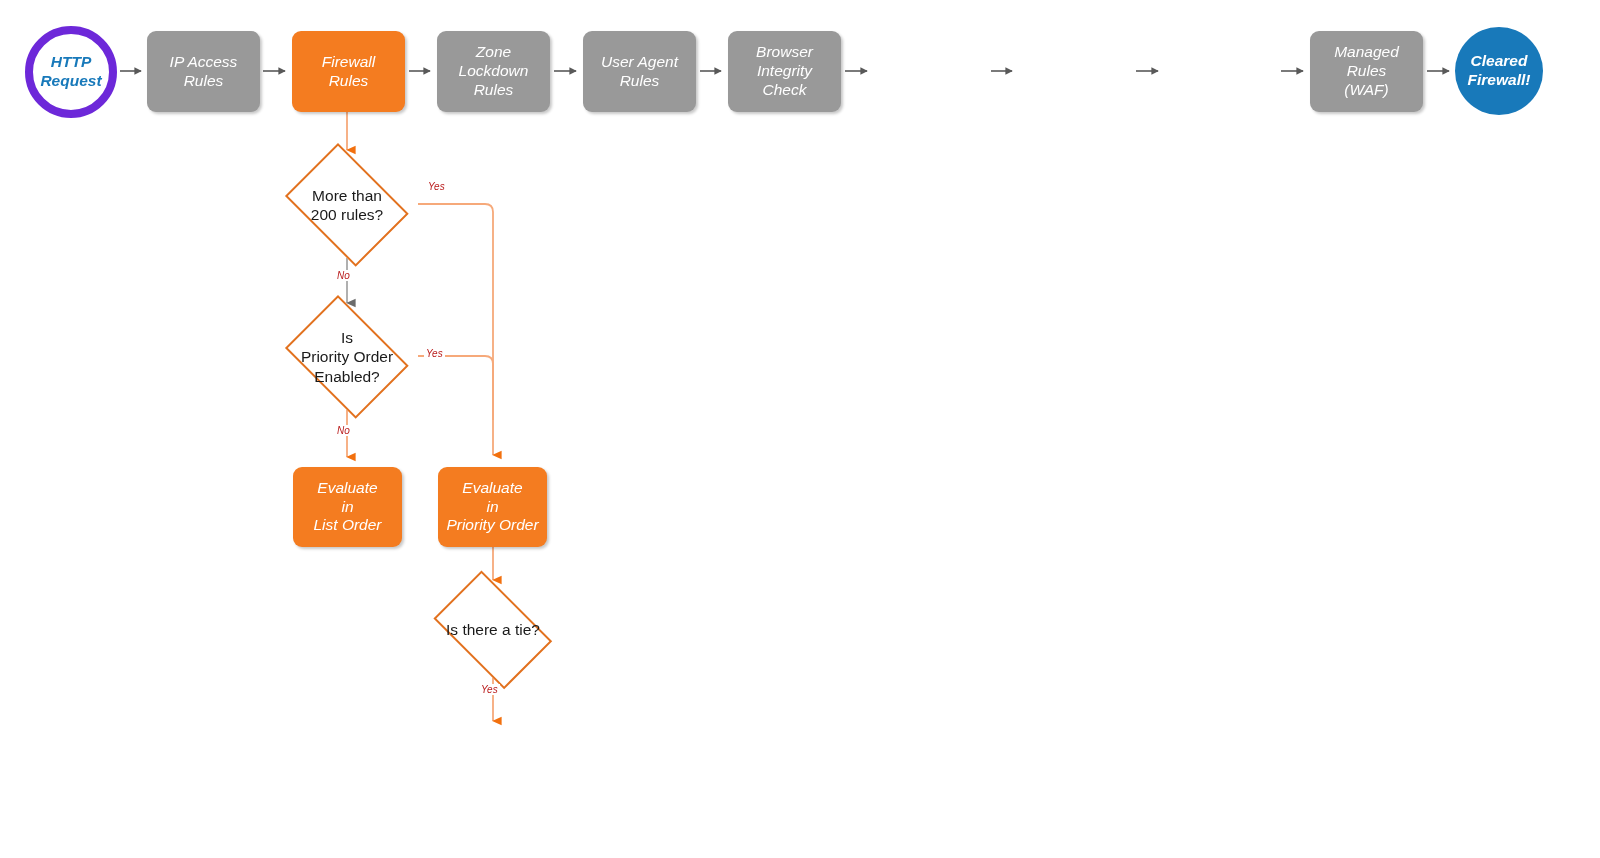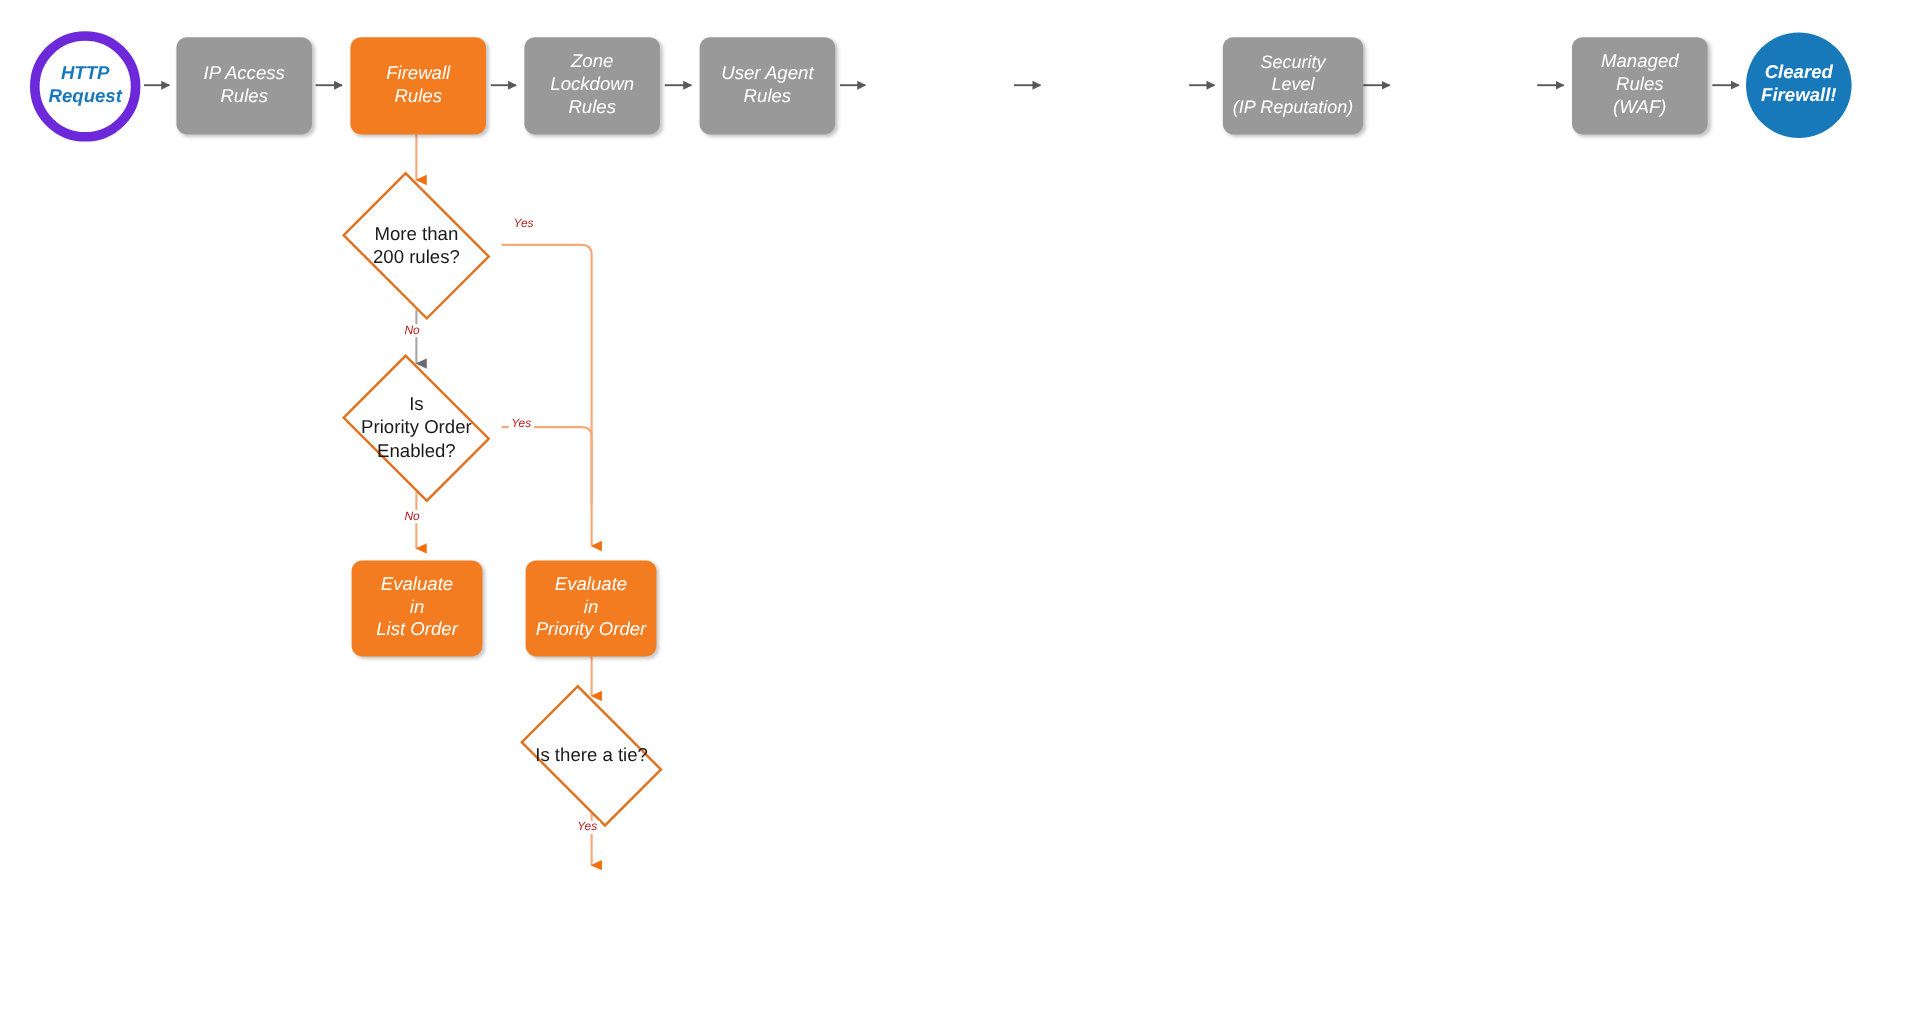--- a/index.html
+++ b/index.html
@@ -165,27 +165,27 @@
     <span>Zone
 Lockdown
 Rules</span>
   </div>
 
   <div class="node proc gray" style="left:583px; top:31px; width:113px; height:81px;">
     <span>User Agent
 Rules</span>
   </div>
 
-
-
-  <div class="node proc gray" style="left:1019px; top:31px; width:117px; height:81px; font-size:15px;">
-    <span>Security
-Level
-(IP Reputation)</span>
-  </div>
+  <div class="node proc gray" style="left:728px; top:31px; width:113px; height:81px;">
+    <span>Browser
+Integrity
+Check</span>
+  </div>
+
+
 
 
   <div class="node proc gray" style="left:1310px; top:31px; width:113px; height:81px;">
     <span>Managed
 Rules
 (WAF)</span>
   </div>
 
   <div class="node terminal filled" style="left:1455px; top:27px; width:88px; height:88px;text-align:center;">
     <span>Cleared

